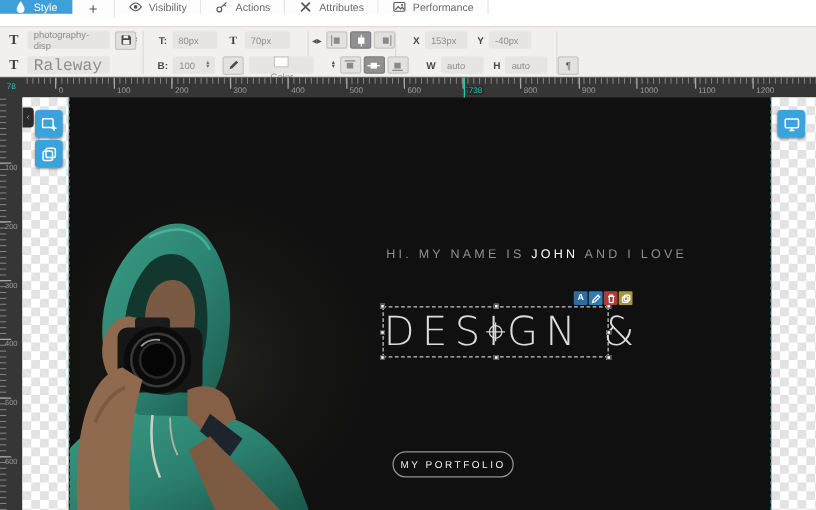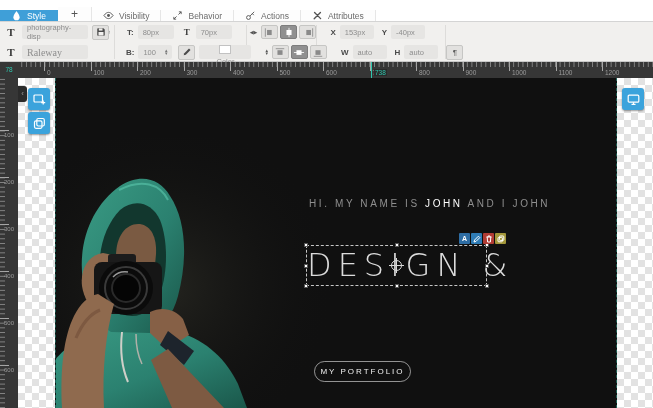--- a/index.html
+++ b/index.html
@@ -2,40 +2,40 @@
 <html><head>
 <meta charset="utf-8">
 <style>
   html,body{margin:0;padding:0;background:#888;}
   *{box-sizing:border-box;}
   .app{position:relative;width:653px;height:408px;background:#fff;overflow:hidden;
        font-family:"Liberation Sans",sans-serif;-webkit-font-smoothing:antialiased;}
 
   
   .tabbar{position:absolute;left:0;top:0;right:0;height:22px;background:#fff;
-          border-bottom:1px solid #d4d4d4;display:flex;align-items:flex-end;}
+          border-bottom:1px solid #d4d4d4;display:flex;align-items:flex-start;}
   .tab{display:flex;align-items:center;gap:5px;padding:0 11px;font-size:8.5px;color:#6b6b6b;
        border-right:1px solid #e6e6e6;cursor:pointer;white-space:nowrap;background:#fdfdfd;}
   .tab svg{width:11px;height:11px;color:#555;}
   .tab.active{background:#3f9fd8;color:#fff;border-right-color:#3f9fd8;}
   .tab.active svg{color:#fff;}
   .tab.plus{font-size:12px;color:#555;padding:0 13px;}
 
   
   .toolbar{position:absolute;left:0;top:22px;right:0;height:40px;background:#f1f0ee;
            border-bottom:1px solid #c9c9c9;}
   .trow{position:absolute;left:0;right:0;height:20px;display:flex;align-items:center;}
   .trow.r1{top:0;} .trow.r2{top:20px;}
   .ticn{font-family:"Liberation Serif",serif;font-weight:bold;font-size:11px;color:#3c3c3c;
         width:10px;text-align:center;}
   .lab{font-size:8px;font-weight:bold;color:#4a4a4a;}
   .fld{background:#e6e5e3;border-radius:2px;height:14px;display:flex;align-items:center;
        padding:0 5px;font-size:7.5px;color:#8d8d8d;gap:3px;justify-content:space-between;}
-  .fld input{border:none;background:transparent;font-size:10px;color:#8d8d8d;width:100%;
-             padding:0;outline:none;font-family:Liberation Serif, serif;}
+  .fld input{border:none;background:transparent;font-size:13px;color:#8d8d8d;width:100%;
+             padding:0;outline:none;font-family:Liberation Mono, monospace;}
   .w66{width:66px;gap:36px;} .w36{width:36px;} .w34{width:34px;} .w52{width:52px;flex-direction:column;}
   .ud{display:flex;flex-direction:column;line-height:3.4px;font-size:5px;color:#777;font-style:normal;}
   .ud i{font-style:normal;}
   .tbtn{background:#e2e1df;border:1px solid #c6c6c4;border-radius:2px;height:15px;min-width:17px;
         display:flex;align-items:center;justify-content:center;padding:0 2px;cursor:pointer;
         font-size:8px;color:#555;}
   .tbtn svg{width:10px;height:10px;}
   .abtn{width:17px;height:14px;background:#e2e1df;border:1px solid #c6c6c4;border-radius:2px;
         display:flex;align-items:center;justify-content:center;cursor:pointer;margin-left:2px;}
   .abtn svg{width:14px;height:11px;stroke:#8a8a8a;fill:#8a8a8a;}
@@ -132,36 +132,38 @@
     </div>
     <div class="tab">
       <svg viewBox="0 0 12 12">
           <path d="M1 6c1.8-2.4 3.4-3.4 5-3.4S9.2 3.6 11 6c-1.8 2.4-3.4 3.4-5 3.4S2.8 8.4 1 6z" fill="none" stroke="currentColor"></path>
           <circle cx="6" cy="6" r="1.6" fill="currentColor"></circle>
         </svg>
       <span>Visibility</span>
     </div>
     <div class="tab">
       <svg viewBox="0 0 12 12">
-          <path d="M2 7.5V10h2.5M10 4.5V2H7.5M2 10l3-3M10 2 7 5" stroke="currentColor" fill="none"></path>
-        </svg>
-      <span>Behavior</span>
-    </div>
-    <div class="tab">
-      <svg viewBox="0 0 12 12">
           <circle cx="3.8" cy="8.2" r="2.1" fill="none" stroke="currentColor"></circle>
           <path d="M5.5 6.5 10 2M8 4l1.6 1.6" stroke="currentColor" fill="none"></path>
         </svg>
       <span>Actions</span>
     </div>
     <div class="tab">
       <svg viewBox="0 0 12 12">
           <path d="M2.4 9.6 9.2 2.8M2.8 2.8l6.6 6.6" stroke="currentColor" stroke-width="1.5" stroke-linecap="round" fill="none"></path>
         </svg>
       <span>Attributes</span>
+    </div>
+    <div class="tab">
+      <svg viewBox="0 0 12 12">
+          <rect x="1.2" y="2.2" width="9.6" height="7.6" rx="1" fill="none" stroke="currentColor"></rect>
+          <path d="M2.5 8.5 5 5.8l2 2 1.5-1.6 1.7 2.2" stroke="currentColor" fill="none"></path>
+          <circle cx="8.3" cy="4.3" r=".9" fill="currentColor"></circle>
+        </svg>
+      <span>Performance</span>
     </div>
   </div>
 
   <div class="toolbar">
     <div class="vsep" style="left:114px"></div>
     <div class="vsep" style="left:246px"></div>
     <div class="vsep" style="left:316px"></div>
     <div class="vsep" style="left:445px"></div>
 
     <div class="trow r1">
@@ -367,21 +369,21 @@
         <path d="M94 174 C106 168 119 171 127 181 L133 197 L111 211 L94 195 Z" fill="#866046"></path>
 
         <path d="M112 193 L138 213 L128 227 L104 207 Z" fill="#1d242c"></path>
 
         <path d="M112 211 L168 270 L116 270 L95 222 Z" fill="#7d5a42"></path>
 
         <path d="M66 194 C64 212 66 230 72 244" stroke="#cfcfc8" stroke-width="2" fill="none"></path>
         <path d="M80 196 C80 208 82 218 86 226" stroke="#b0b0a8" stroke-width="1.5" fill="none"></path>
       </svg>
 
-      <div class="headline"><span>HI. MY NAME IS </span><b>JOHN</b><span> AND I JOHN</span></div>
+      <div class="headline"><span>HI. MY NAME IS </span><b>JOHN</b><span> AND I LOVE</span></div>
 
       <div class="selection">
         <div class="hnd"></div>
         <div class="hnd"></div>
         <div class="hnd"></div>
         <div class="hnd"></div>
         <div class="hnd"></div>
         <div class="hnd"></div>
         <div class="hnd"></div>
         <div class="hnd"></div>

